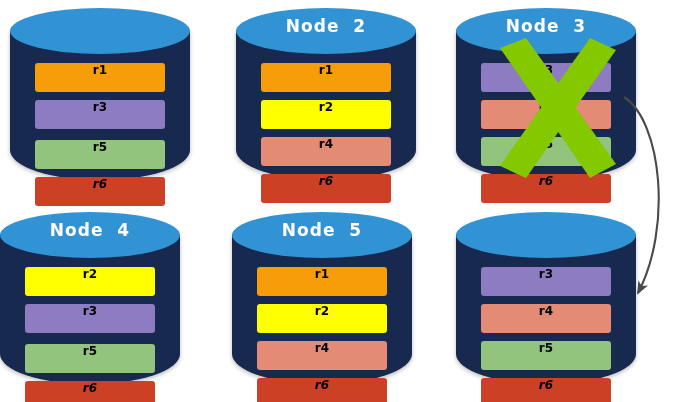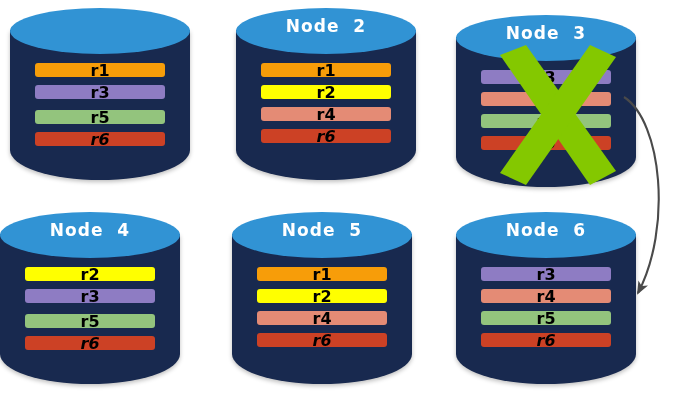--- a/index.html
+++ b/index.html
@@ -58,25 +58,25 @@
   
   .records {
     position: absolute;
     left: 25px;
     top: 55px;
     width: 130px;
     z-index: 2;
   }
   .rec {
     position: relative;
-    height: 14px;
+    height: 29px;
     border-radius: 3px;
     margin-bottom: 8px;
     color: #000000;
-    font-size: 16px;
+    font-size: 12px;
     font-weight: bold;
     text-align: center;
     line-height: 15px;
   }
   .rec:last-child { margin-bottom: 0; font-style: italic; }
   .rec.gap-after { margin-bottom: 11px; }
 
   
   .x-mark {
     position: absolute;
@@ -119,21 +119,21 @@
         <div class="cyl-body" style="background: rgb(24, 41, 79);"></div>
         <div class="cyl-top" style="background: rgb(49, 147, 212);"></div>
         <div class="node-title">Node  2</div>
         <div class="records">
           <div class="rec" style="background: rgb(247, 157, 9);">r1</div>
           <div class="rec" style="background: rgb(255, 255, 0);">r2</div>
           <div class="rec" style="background: rgb(228, 139, 117);">r4</div>
           <div class="rec" style="background: rgb(204, 65, 37);">r6</div>
         </div>
       </div>
-      <div class="node" style="left: 456px; top: 8px; margin-top: 7px;">
+      <div class="node" style="left: 456px; top: 8px;">
         <div class="cyl-body" style="background: rgb(24, 41, 79);"></div>
         <div class="cyl-top" style="background: rgb(49, 147, 212);"></div>
         <div class="node-title">Node  3</div>
         <div class="records">
           <div class="rec" style="background: rgb(142, 124, 195);">r3</div>
           <div class="rec" style="background: rgb(228, 139, 117);">r4</div>
           <div class="rec" style="background: rgb(147, 196, 125);">r5</div>
           <div class="rec" style="background: rgb(204, 65, 37);">r6</div>
         </div>
         <svg class="x-mark" viewBox="0 0 124 140">
@@ -159,21 +159,20 @@
         <div class="records">
           <div class="rec" style="background: rgb(247, 157, 9);">r1</div>
           <div class="rec" style="background: rgb(255, 255, 0);">r2</div>
           <div class="rec" style="background: rgb(228, 139, 117);">r4</div>
           <div class="rec" style="background: rgb(204, 65, 37);">r6</div>
         </div>
       </div>
       <div class="node" style="left: 456px; top: 212px;">
         <div class="cyl-body" style="background: rgb(24, 41, 79);"></div>
         <div class="cyl-top" style="background: rgb(49, 147, 212);"></div>
-        <div class="node-title">Node  6</div>
         <div class="records">
           <div class="rec" style="background: rgb(142, 124, 195);">r3</div>
           <div class="rec" style="background: rgb(228, 139, 117);">r4</div>
           <div class="rec" style="background: rgb(147, 196, 125);">r5</div>
           <div class="rec" style="background: rgb(204, 65, 37);">r6</div>
         </div>
       </div>
     </div>
 
   <svg class="arrow-layer" viewBox="0 0 676 402" xmlns="http://www.w3.org/2000/svg">

